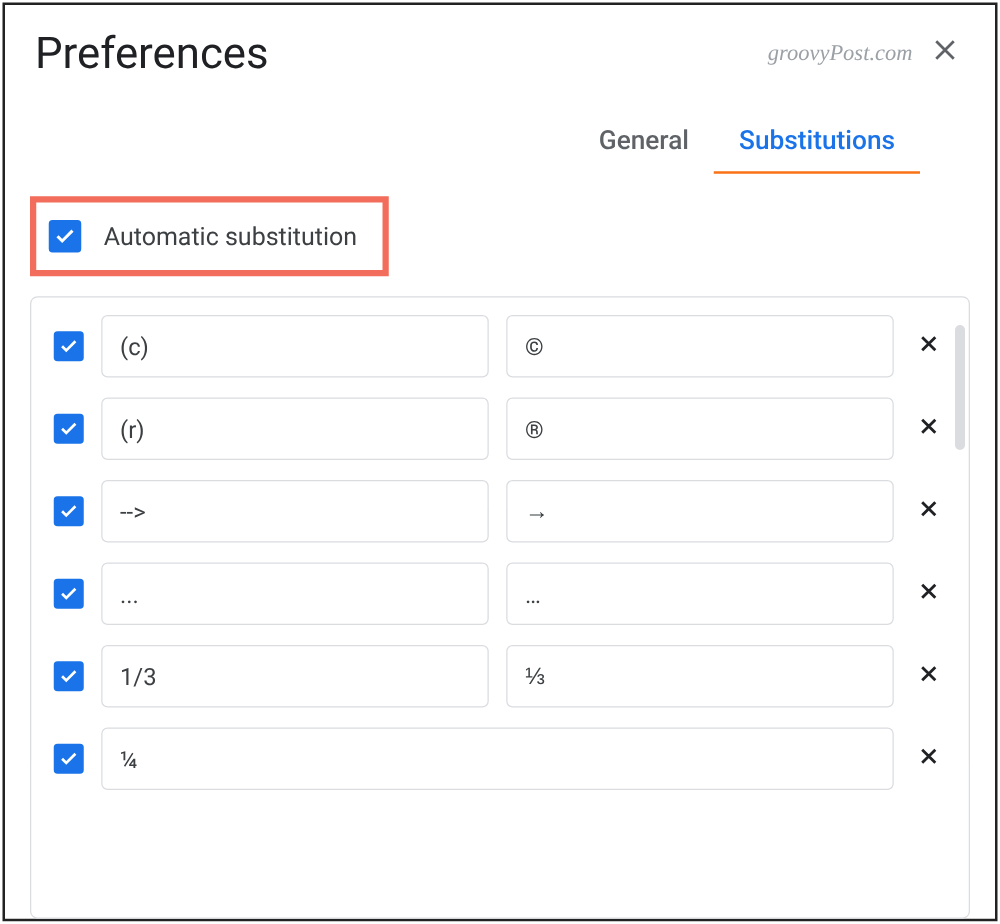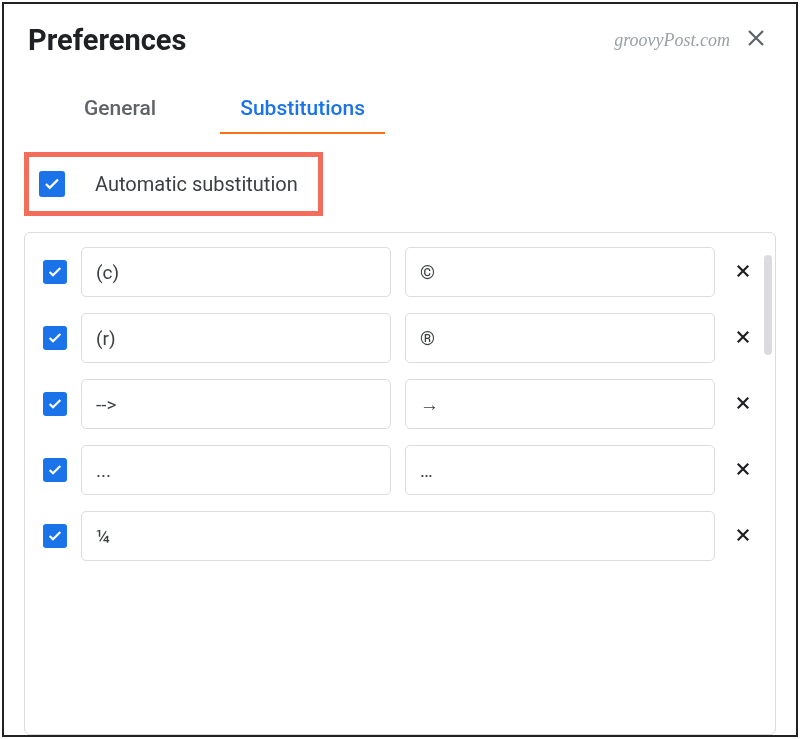--- a/index.html
+++ b/index.html
@@ -20,23 +20,23 @@
       display: flex;
       flex-direction: column;
     }
     .header {
       display: flex;
       align-items: center;
       justify-content: space-between;
       padding: 18px 24px 10px 24px;
     }
     .title {
-      font-size: 29px;
+      font-size: 35px;
       color: #202124;
-      font-weight: 700;
+      font-weight: 400;
     }
     .header-right {
       display: flex;
       align-items: center;
       gap: 10px;
     }
     .watermark {
       color: #9aa0a6;
       font-size: 18px;
       font-style: italic;
@@ -44,44 +44,43 @@
     }
     .close-x {
       font-size: 26px;
       color: #5f6368;
       cursor: pointer;
       line-height: 1;
       padding: 4px;
     }
     .tabs {
       display: flex;
-      justify-content: flex-start;
+      justify-content: flex-end;
       padding: 20px 60px 0 60px;
-      gap: 44px;
     }
     .tab {
       font-size: 21px;
       color: #5f6368;
       padding: 8px 20px 12px 20px;
       cursor: pointer;
       font-weight: 500;
     }
     .tab.active {
       color: #1a73e8;
       border-bottom: 2px solid #f97316;
     }
     .auto-sub-wrap {
       margin: 18px 20px 8px 20px;
     }
     .highlight-box {
       border: 5px solid #f26d5b;
       display: inline-flex;
       align-items: center;
       padding: 14px 20px 14px 10px;
-      gap: 30px;
+      gap: 18px;
     }
     .checkbox {
       width: 26px;
       height: 26px;
       background: #1a73e8;
       border-radius: 3px;
       display: flex;
       align-items: center;
       justify-content: center;
       cursor: pointer;
@@ -234,20 +233,32 @@
           <div class="remove-x"><svg viewBox="0 0 24 24" width="18" height="18" fill="none" stroke="#202124" stroke-width="3">
               <path d="M5 5 L19 19 M19 5 L5 19"></path>
             </svg></div>
         </div>
         <div class="row">
           <div class="checkbox">
             <svg viewBox="0 0 24 24">
               <path d="M4 12 L9 17 L20 6" stroke="#fff" stroke-width="3.2" fill="none"></path>
             </svg>
           </div>
+          <input class="text-input" value="1/3" style="">
+          <input class="text-input" value="⅓" style="">
+          <div class="remove-x"><svg viewBox="0 0 24 24" width="18" height="18" fill="none" stroke="#202124" stroke-width="3">
+              <path d="M5 5 L19 19 M19 5 L5 19"></path>
+            </svg></div>
+        </div>
+        <div class="row">
+          <div class="checkbox">
+            <svg viewBox="0 0 24 24">
+              <path d="M4 12 L9 17 L20 6" stroke="#fff" stroke-width="3.2" fill="none"></path>
+            </svg>
+          </div>
           <input class="text-input" value="¼" style="">
           <div class="remove-x"><svg viewBox="0 0 24 24" width="18" height="18" fill="none" stroke="#202124" stroke-width="3">
               <path d="M5 5 L19 19 M19 5 L5 19"></path>
             </svg></div>
         </div>
       </div>
     <div class="scrollbar-thumb"></div>
   </div>
 
 </div>

